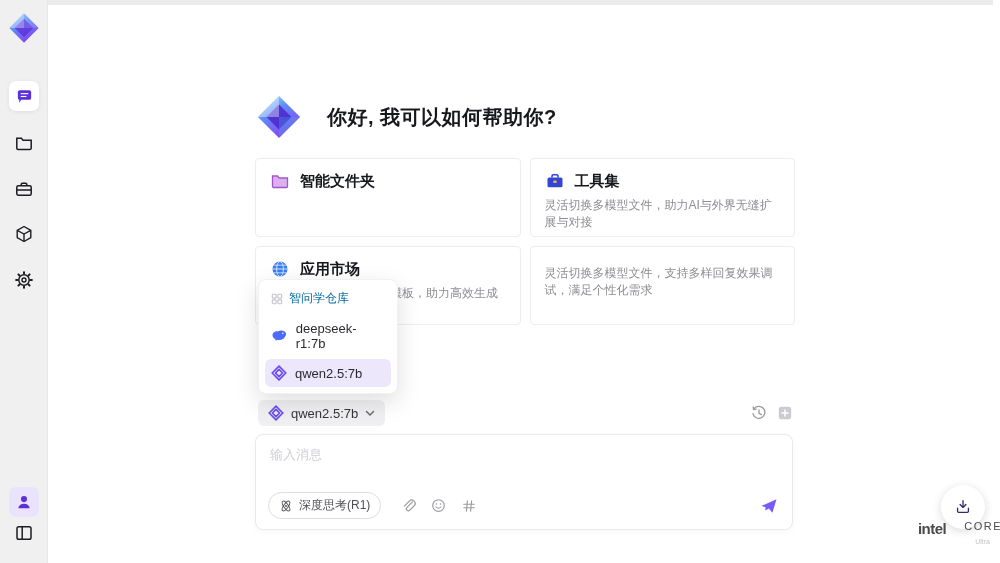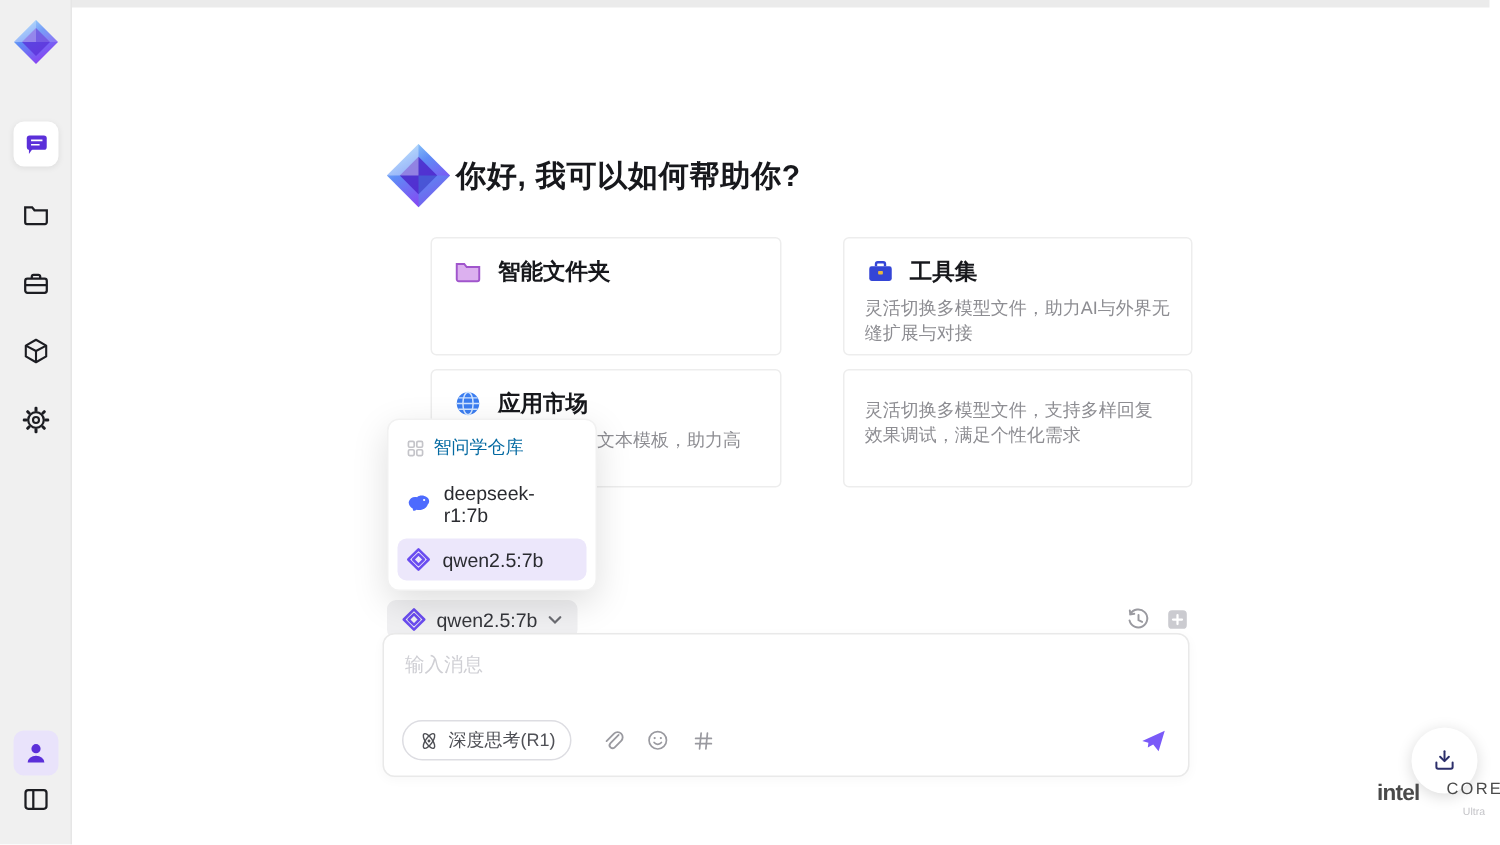--- a/index.html
+++ b/index.html
@@ -12,28 +12,28 @@
              background:#f0f0f0; border-right:1px solid #e6e6e6; z-index:5; }
   .side-logo { position:absolute; left:8px; top:12px; width:32px; height:32px; }
   .side-icon { position:absolute; left:9px; width:30px; height:30px; border-radius:7px;
                display:flex; align-items:center; justify-content:center; cursor:pointer; }
   .side-icon.active { background:#fff; box-shadow:0 1px 4px rgba(0,0,0,.08); }
   .side-icon.user-bg { background:#e9e3fb; }
 
   .topstrip { position:absolute; left:48px; top:0; width:945px; height:5px; background:#ebebeb; }
 
   
-  .greet { position:absolute; left:256px; top:94px; display:flex; align-items:center; gap:2px; }
+  .greet { position:absolute; left:256px; top:94px; display:flex; align-items:center; gap:25px; }
   .greet-title { font-size:20px; font-weight:bold; color:#17181c; letter-spacing:.5px; }
 
   
   .cards { position:absolute; left:255px; top:158px; width:540px;
            display:grid; grid-template-columns:1fr 1fr; gap:9px; }
   .card { background:#fff; border:1px solid #ededed; border-radius:4px; padding:12px 14px;
-          height:79px; overflow:hidden;margin-left:32px; }
+          height:79px; overflow:hidden; }
   .card-head { display:flex; align-items:center; gap:10px; }
   .card-title { font-size:15px; font-weight:bold; color:#17181c; }
   .card-desc { margin-top:6px; font-size:12px; line-height:17px; color:#8d8d92; }
 
   
   .dropdown { position:absolute; left:258px; top:279px; width:140px; background:#fff;
               border:1px solid #f1f1f1; border-radius:8px; padding:6px;
               box-shadow:0 8px 24px rgba(0,0,0,.13); z-index:10; }
   .dd-header { display:flex; align-items:center; gap:6px; padding:4px 6px 6px 6px;
                font-size:12px; color:#0369a1; }
@@ -44,21 +44,21 @@
   
   .model-pill { position:absolute; left:258px; top:400px; height:26px;
                 display:inline-flex; align-items:center; gap:7px; padding:0 10px;
                 background:#f0f0f2; border-radius:6px; font-size:13px; color:#35363b;
                 cursor:pointer; }
 
   .chat-tools { position:absolute; left:750px; top:404px; display:flex; gap:9px; }
   .tool-btn { width:17px; height:17px; display:flex; align-items:center; justify-content:center; cursor:pointer; }
 
   
-  .composer { position:absolute; left:255px; top:422px; width:538px; height:96px;
+  .composer { position:absolute; left:255px; top:434px; width:538px; height:96px;
               border:1px solid #e9e9e9; border-radius:8px; background:#fff;
               box-shadow:0 2px 8px rgba(0,0,0,.03); }
   .composer-ph { position:absolute; left:14px; top:11px; font-size:13px; color:#cfcfd4; }
   .composer-row { position:absolute; left:12px; right:14px; bottom:10px;
                   display:flex; align-items:center; gap:13px; }
   .think-pill { display:inline-flex; align-items:center; gap:6px; padding:4px 10px;
                 border:1px solid #dddde2; border-radius:14px; font-size:12px; color:#4f5056;
                 cursor:pointer; background:#fff; }
   .send-btn { margin-left:auto; cursor:pointer; display:flex; }
 

